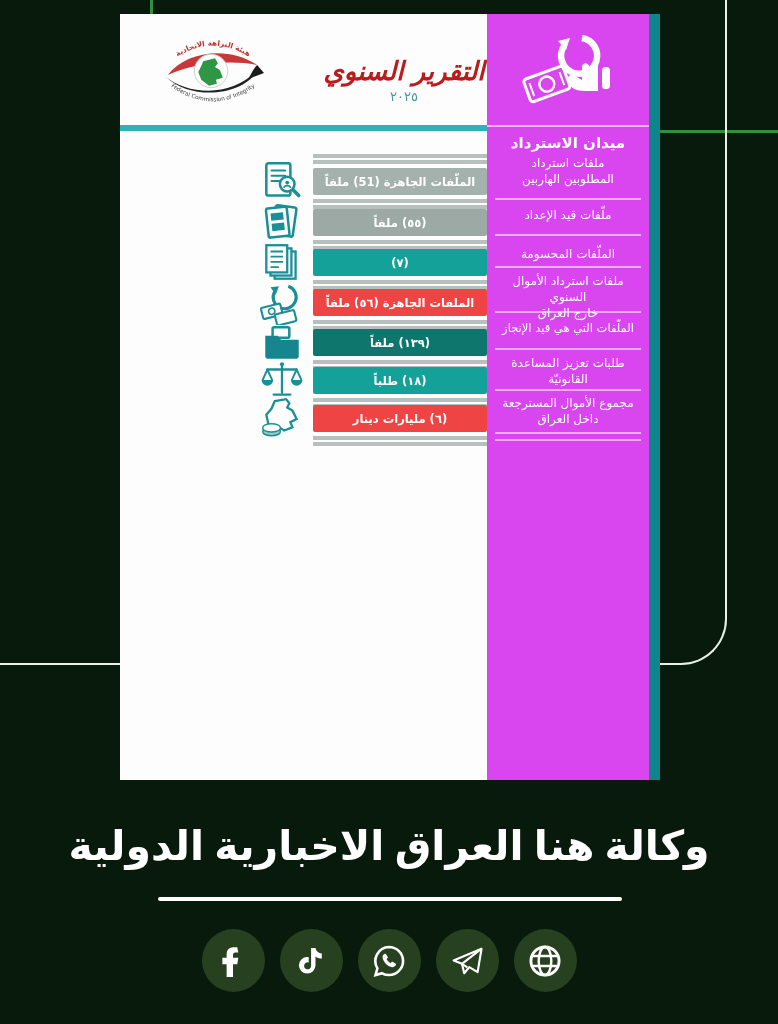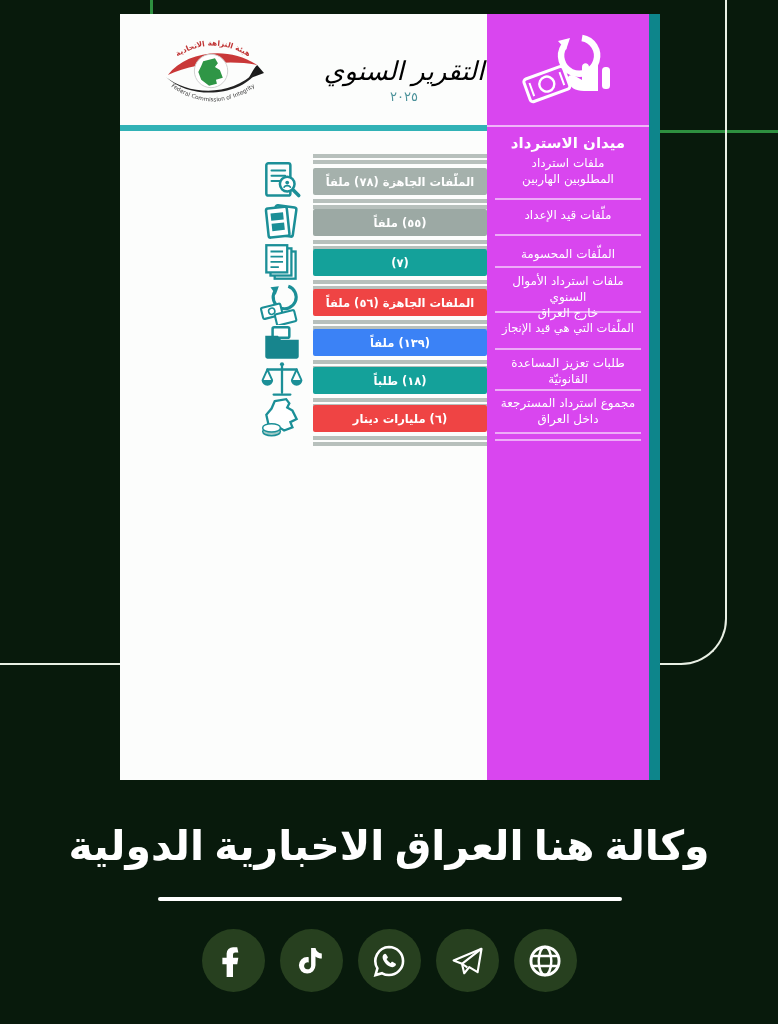--- a/index.html
+++ b/index.html
@@ -7,33 +7,33 @@
           font-family:"DejaVu Sans","Liberation Sans",sans-serif;}
   
   .decor-green{position:absolute;left:150px;top:-6px;width:700px;height:136px;
     border-left:3px solid #2e9040;border-bottom:3px solid #2e9040;border-bottom-left-radius:48px;}
   .decor-white{position:absolute;left:-6px;top:-6px;width:731px;height:669px;
     border-right:2px solid #e9f0e5;border-bottom:2px solid #e9f0e5;border-bottom-right-radius:46px;}
   
   .card{position:absolute;left:120px;top:14px;width:540px;height:766px;background:#fcfdfc;}
   .logo{position:absolute;left:34px;top:6px;width:118px;height:102px;}
   .report-title{position:absolute;left:196px;top:42px;width:176px;text-align:center;}
-  .rt{font-size:26px;font-style:italic;font-weight:normal;color:#000000;direction:rtl;}
+  .rt{font-size:26px;font-style:italic;font-weight:bold;color:#b91c1c;direction:rtl;}
   .ry{font-size:13px;color:#4d939b;margin-top:3px;}
   .hdr-divider{position:absolute;left:0;top:111px;width:367px;height:6px;background:#31b2b6;}
   
   .icon-box{position:absolute;left:136px;width:52px;height:42px;display:flex;align-items:center;justify-content:center;}
   .row{position:absolute;left:193px;width:174px;height:42px;}
   .bar{height:27px;border-radius:2px;display:flex;align-items:center;justify-content:center;}
   .bar span{color:#fff;font-size:11.5px;font-weight:600;direction:rtl;white-space:nowrap;}
   .s{position:absolute;left:0;width:174px;height:3.5px;background:#b7c0bc;}
   .s1{top:31px;}.s2{top:37px;}
   .lead-s{position:absolute;left:193px;width:174px;height:3.5px;background:#b7c0bc;}
   .c0{background:#a5b1ac;}.c1{background:#9ca9a4;}.c2{background:#14a19a;}
-  .c3{background:#ef4444;}.c4{background:#3b82f6;}.c5{background:#14a19a;}.c6{background:#ef4444;}
+  .c3{background:#ef4444;}.c4{background:#0f766e;}.c5{background:#14a19a;}.c6{background:#ef4444;}
   
   .sidebar{position:absolute;right:0;top:0;width:173px;height:100%;background:#d946ef;}
   .sb-edge{position:absolute;right:0;top:0;width:11px;height:100%;background:#0d858b;}
   .sb-icon{position:absolute;left:0;right:11px;top:12px;display:flex;justify-content:center;}
   .sb-divider{position:absolute;left:0;right:11px;top:111px;height:2px;background:rgba(255,255,255,.6);}
   .sb-title{position:absolute;left:4px;right:15px;top:120px;text-align:center;color:#fff;
             font-weight:bold;font-size:15px;direction:rtl;}
   .sb-item{position:absolute;left:6px;right:17px;text-align:center;color:#fff;font-size:12px;
            line-height:1.35;direction:rtl;white-space:pre-line;}
   .sb-sep{position:absolute;left:8px;right:19px;height:1.5px;background:rgba(255,255,255,.55);}
@@ -146,21 +146,21 @@
     <div class="icon-box" style="top:384px">
       <svg viewBox="0 0 44 42" width="46" height="44" fill="none">
         <path d="M15 4 l11 -2 3 4 -2 4 5 3 4 8 -6 3 2 5 -8 3 -3 -2 -6 2 -6 -6 -2 -9 5 -6 z" class="ticon" stroke-width="2.2" fill="#fff"></path>
         <ellipse cx="12" cy="33" rx="8.5" ry="4" fill="#9fc9c6" stroke="#1b8f97" stroke-width="1.4"></ellipse>
         <ellipse cx="12" cy="29.5" rx="8.5" ry="4" fill="#fff" stroke="#1b8f97" stroke-width="1.4"></ellipse>
       </svg>
     </div>
 
     <div class="row" style="top:154px">
       <div class="bar c0">
-          <span>الملّفات الجاهزة (٧٨) ملفاً</span>
+          <span>الملّفات الجاهزة (51) ملفاً</span>
         </div>
       <div class="s s1"></div>
         <div class="s s2"></div>
     </div>
     <div class="row" style="top:195px">
       <div class="bar c1">
           <span>(٥٥) ملفاً</span>
         </div>
       <div class="s s1"></div>
         <div class="s s2"></div>
@@ -227,21 +227,21 @@
       <div class="sb-item" style="top:232px">الملّفات المحسومة</div>
       <div class="sb-sep" style="top:252px"></div>
       <div class="sb-item" style="top:259px">ملفات استرداد الأموال السنوي
 خارج العراق</div>
       <div class="sb-sep" style="top:297px"></div>
       <div class="sb-item" style="top:307px;font-size:11.5px">الملّفات التي هي قيد الإنجاز</div>
       <div class="sb-sep" style="top:334px"></div>
       <div class="sb-item" style="top:341px">طلبات تعزيز المساعدة
 القانونيّة</div>
       <div class="sb-sep" style="top:375px"></div>
-      <div class="sb-item" style="top:381px">مجموع استرداد المسترجعة
+      <div class="sb-item" style="top:381px">مجموع الأموال المسترجعة
 داخل العراق</div>
       <div class="sb-sep" style="top:418px"></div>
       <div class="sb-sep" style="top:425px"></div>
     </div>
   </div>
 
   <div class="agency">وكالة هنا العراق الاخبارية الدولية</div>
   <div class="agency-underline"></div>
 
   <div class="social">

